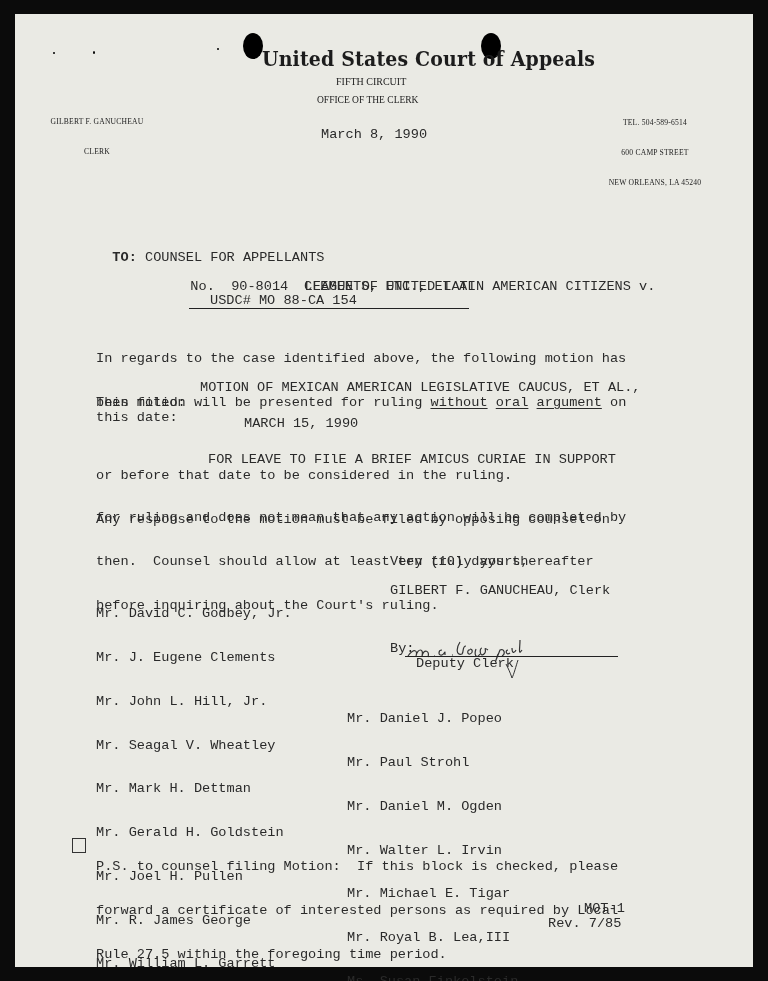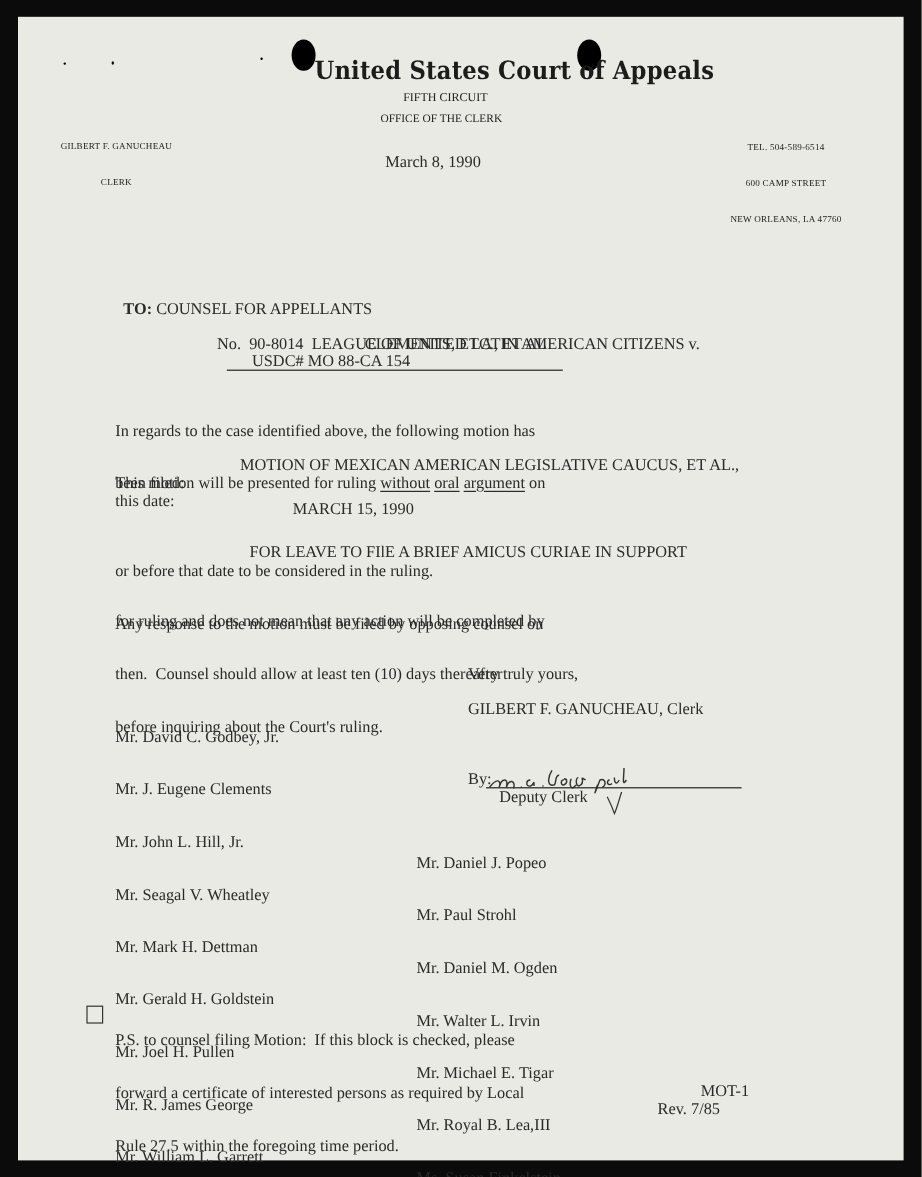--- a/index.html
+++ b/index.html
@@ -6,21 +6,21 @@
   body {
     width: 768px; height: 981px; background: #0b0b0b;
     position: relative; overflow: hidden;
   }
   .paper {
     position: absolute; left: 15px; top: 14px; width: 738px; height: 953px;
     background: #eaeae4;
   }
   .abs { position: absolute; white-space: pre; }
   .mono {
-    font-family: Liberation Serif, serif;
+    font-family: Liberation Mono, monospace;
     font-size: 13.6px; color: #2a2a2a; line-height: 14.6px;
   }
   .serif { font-family: "Liberation Serif", "DejaVu Serif", serif; color: #222; }
   .gothic {
     font-family: "DejaVu Serif", "Liberation Serif", serif;
     font-size: 21px; font-weight: bold; color: #1c1c1c; letter-spacing: 0.2px;
     transform: scaleX(0.9); transform-origin: left;
   }
   .small-caps { font-size: 7.6px; letter-spacing: 0.2px; text-align: center; line-height: 10px; }
   .hole { position: absolute; background: #000; border-radius: 50%; }
@@ -48,21 +48,21 @@
 <div class="abs serif" style="left:317px;top:95px;font-size:9.5px;">OFFICE OF THE CLERK</div>
 
 <div class="abs serif small-caps" style="left:50px;top:97px;width:94px;">
   <div>GILBERT F. GANUCHEAU</div>
   <div>CLERK</div>
 </div>
 
 <div class="abs serif small-caps" style="left:608px;top:98px;width:94px;">
   <div>TEL. 504-589-6514</div>
   <div>600 CAMP STREET</div>
-  <div>NEW ORLEANS, LA 47760</div>
+  <div>NEW ORLEANS, LA 45240</div>
 </div>
 
 <div class="abs mono" style="left:321px;top:128px;">March 8, 1990</div>
 
 <div class="abs mono" style="left:96px;top:236px;">
   <span style="font-weight:bold;">TO:</span> <span>COUNSEL FOR APPELLANTS</span>
 </div>
 
 <div class="abs mono" style="left:174px;top:265px;">
   <span>No.</span>  <span>90-8014</span>  <span>LEAGUE OF UNITED LATIN AMERICAN CITIZENS v.</span>

